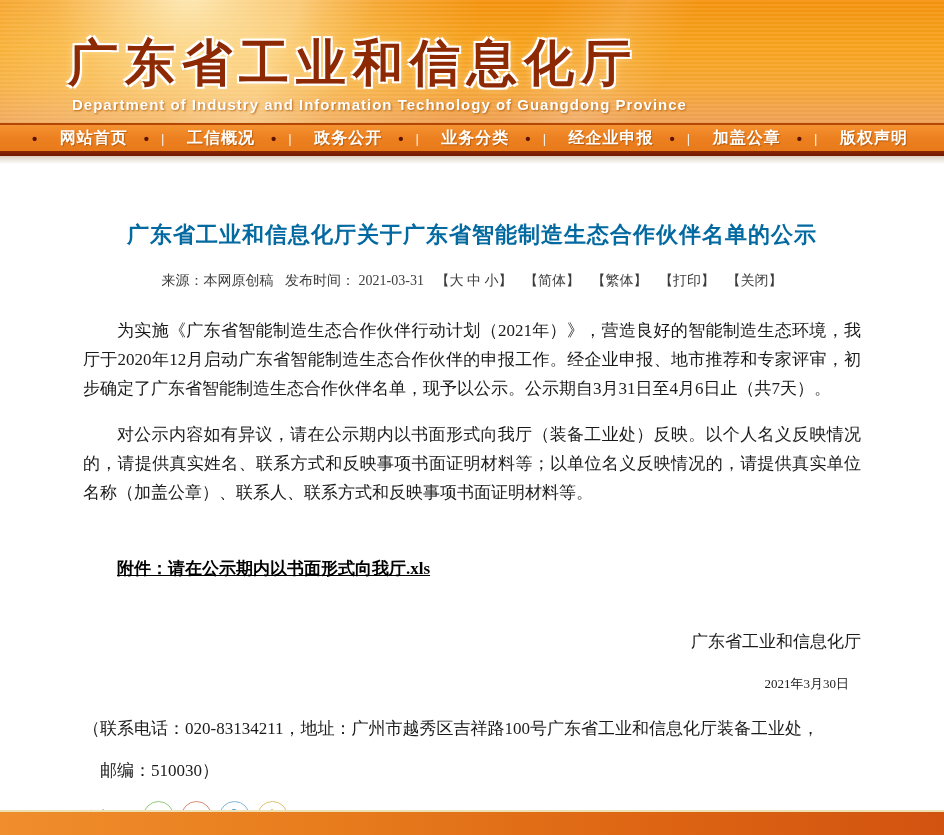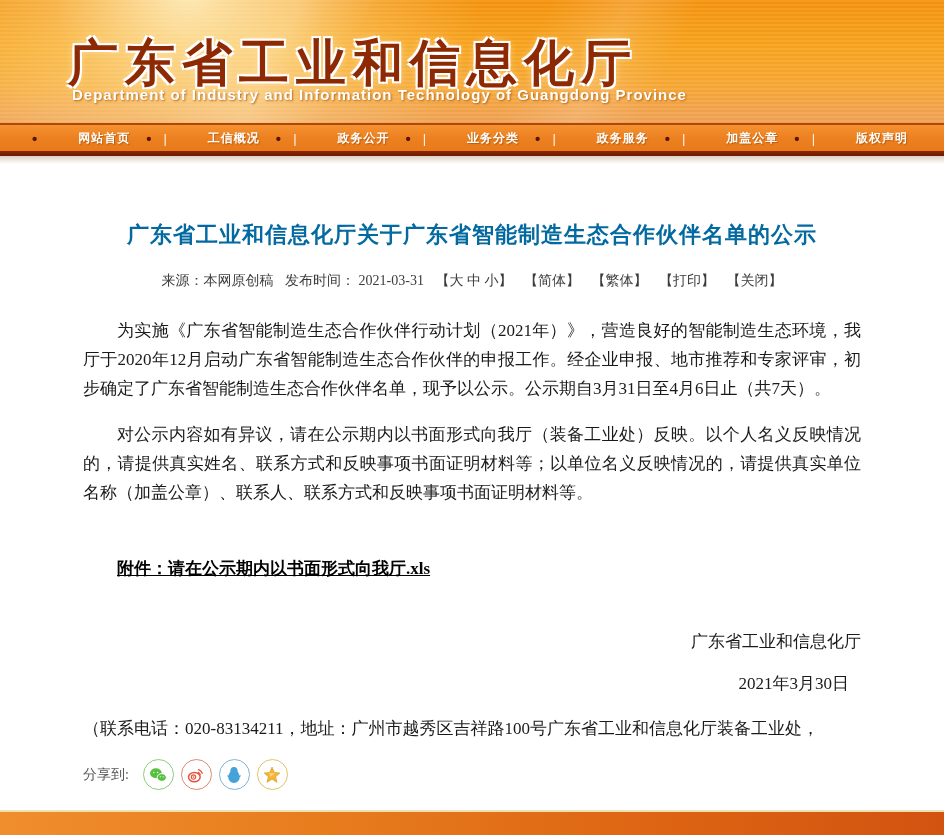--- a/index.html
+++ b/index.html
@@ -26,21 +26,21 @@
   .banner-title {
     position:absolute; left:68px; top:30px;
     font-size:50px; font-weight:bold; letter-spacing:7px;
     color:#8d2a04;
     text-shadow:
       -2px -2px 0 #ffffff, 2px -2px 0 #ffffff,
       -2px 2px 0 #ffffff, 2px 2px 0 #ffffff,
       0 0 10px rgba(255,230,170,0.9);
   }
   .banner-subtitle {
-    position:absolute; left:72px; top:86px;
+    position:absolute; left:72px; top:96px;
     font-size:15px; font-weight:bold; letter-spacing:1px;
     color:#ffffff;
     text-shadow:1px 1px 2px rgba(170,85,0,0.8);
   }
 
   
   .nav {
     height:26px;
     background:linear-gradient(180deg, #f59231 0%, #ec7f1f 55%, #e87a1a 100%);
     display:flex; align-items:center;
@@ -50,21 +50,21 @@
   .nav-strip {
     height:5px;
     background:linear-gradient(180deg, #8a2604 0%, #6f1a01 100%);
   }
   .nav-shadow {
     height:8px;
     background:linear-gradient(180deg, rgba(120,70,20,0.25) 0%, rgba(255,255,255,0) 100%);
   }
   .nav-group { display:flex; align-items:center; }
   .nav-item {
-    color:#ffffff; font-size:12px; font-weight:bold;
+    color:#ffffff; font-size:16px; font-weight:bold;
     letter-spacing:1px; cursor:pointer; white-space:nowrap;
     text-shadow:1px 1px 1px rgba(150,70,0,0.6);
     padding:0 10px;
   }
   .nav-dot { color:#5c1200; font-size:15px; font-weight:bold; padding:0 6px; }
   .nav-sep { color:rgba(255,255,255,0.9); font-size:13px; padding:0 6px; }
 
   
   .content { padding-top:56px; }
   .article-title {
@@ -91,21 +91,21 @@
 
   .attachment {
     margin-top:30px;
     font-weight:bold; text-decoration:underline;
     color:#000000; cursor:pointer;
     display:inline-block; text-indent:2em;
   }
 
   .signature { margin-top:44px; text-align:right; }
   .signature .org { font-size:17px; }
-  .signature .date { font-size:17px; margin-top:13px; padding-right:12px; }
+  .signature .date { font-size:13px; margin-top:13px; padding-right:12px; }
 
   .contact { margin-top:16px; font-size:17px; }
   .contact .line2 { margin-top:13px; text-indent:1em; }
 
   
   .share {
     width:778px; margin:12px auto 0;
     display:flex; align-items:center;
   }
   .share-label { font-size:14px; color:#555555; margin-right:14px; font-family:"Liberation Serif", serif; }
@@ -153,21 +153,21 @@
     <span class="nav-item">政务公开</span>
     <span class="nav-dot">•</span>
     <span class="nav-sep">|</span>
   </span>
   <span class="nav-group">
     <span class="nav-item">业务分类</span>
     <span class="nav-dot">•</span>
     <span class="nav-sep">|</span>
   </span>
   <span class="nav-group">
-    <span class="nav-item">政务服务</span>
+    <span class="nav-item">经企业申报</span>
     <span class="nav-dot">•</span>
     <span class="nav-sep">|</span>
   </span>
   <span class="nav-group">
     <span class="nav-item">加盖公章</span>
     <span class="nav-dot">•</span>
     <span class="nav-sep">|</span>
   </span>
   <span class="nav-group">
     <span class="nav-item">版权声明</span>
@@ -197,20 +197,21 @@
       <a class="attachment">附件：请在公示期内以书面形式向我厅.xls</a>
     </div>
 
     <div class="signature">
       <div class="org">广东省工业和信息化厅</div>
       <div class="date">2021年3月30日</div>
     </div>
 
     <div class="contact">
       <div>（联系电话：020-83134211，地址：广州市越秀区吉祥路100号广东省工业和信息化厅装备工业处，</div>
+      <div class="line2">邮编：510030）</div>
     </div>
   </div>
 
   <div class="share">
     <span class="share-label">分享到:</span>
 
     <span class="share-btn wechat">
       <span>
         <svg width="20" height="20" viewBox="0 0 24 24">
           <ellipse cx="9.5" cy="10" rx="7" ry="6" fill="#55c13d"></ellipse>

